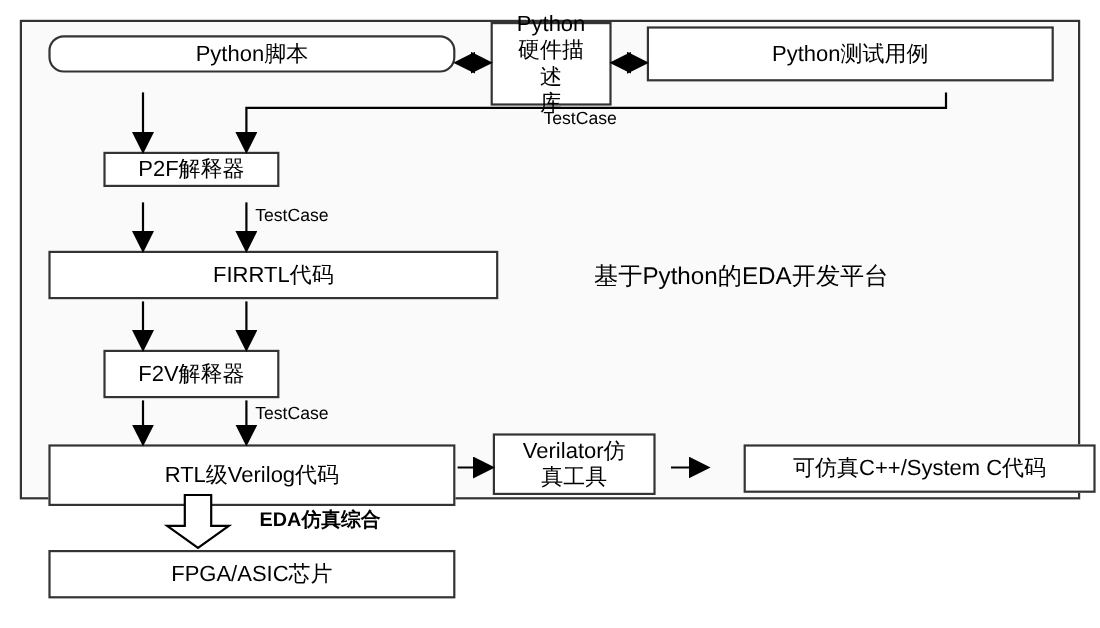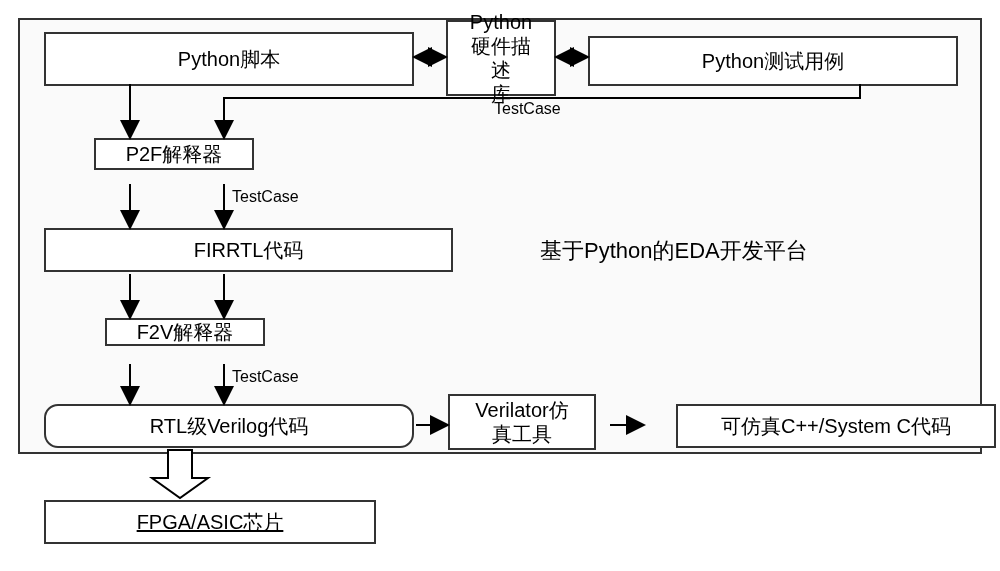--- a/index.html
+++ b/index.html
@@ -54,48 +54,49 @@
     width: 1000px; height: 571px;
     pointer-events: none;
   }
 </style>
 </head>
 <body>
 <div class="canvas">
 
 <div class="frame"></div>
 
-<div class="box" style="left:44px; top:32px; width:370px; height:54px;">Python脚本</div>
+<div class="box" style="left:44px; top:32px; width:370px; height:34px;border-radius:14px;">Python脚本</div>
 
 <div class="box" style="left:446px; top:20px; width:110px; height:76px; white-space:pre-line;">Python
 硬件描述
 库</div>
 
-<div class="box" style="left:588px; top:36px; width:370px; height:50px;">Python测试用例</div>
+<div class="box" style="left:588px; top:24px; width:370px; height:50px;">Python测试用例</div>
 
 <div class="box" style="left:94px; top:138px; width:160px; height:32px;">P2F解释器</div>
 
 <div class="box" style="left:44px; top:228px; width:409px; height:44px;">FIRRTL代码</div>
 
-<div class="box" style="left:94px; top:318px; width:160px; height:28px;margin-left:11px;">F2V解释器</div>
+<div class="box" style="left:94px; top:318px; width:160px; height:44px;">F2V解释器</div>
 
-<div class="box" style="left:44px; top:404px; width:370px; height:44px;border-radius:14px;">RTL级Verilog代码</div>
+<div class="box" style="left:44px; top:404px; width:370px; height:56px;">RTL级Verilog代码</div>
 
 <div class="box" style="left:448px; top:394px; width:148px; height:56px; white-space:pre-line;">Verilator仿
 真工具</div>
 
 <div class="box" style="left:644px; top:404px; width:320px; height:44px;margin-left:32px;">可仿真C++/System C代码</div>
 
-<div class="box" style="left:44px; top:500px; width:332px; height:44px;text-decoration:underline;">FPGA/ASIC芯片</div>
+<div class="box" style="left:44px; top:500px; width:370px; height:44px;">FPGA/ASIC芯片</div>
 
 <div class="big-label" style="left:540px; top:236px;">基于Python的EDA开发平台</div>
 
 <div class="label" style="left:494px; top:100px;">TestCase</div>
 <div class="label" style="left:232px; top:188px;">TestCase</div>
 <div class="label" style="left:232px; top:368px;">TestCase</div>
+<div class="label bold" style="left:236px; top:460px; font-size:18px;">EDA仿真综合</div>
 
 <svg class="overlay">
   <defs>
     <marker id="ah" markerWidth="10" markerHeight="10" refX="8" refY="5" orient="auto">
       <path d="M0,0 L10,5 L0,10 z" fill="#000"></path>
     </marker>
     <marker id="ah2" markerWidth="10" markerHeight="10" refX="2" refY="5" orient="auto">
       <path d="M10,0 L0,5 L10,10 z" fill="#000"></path>
     </marker>
   </defs>

